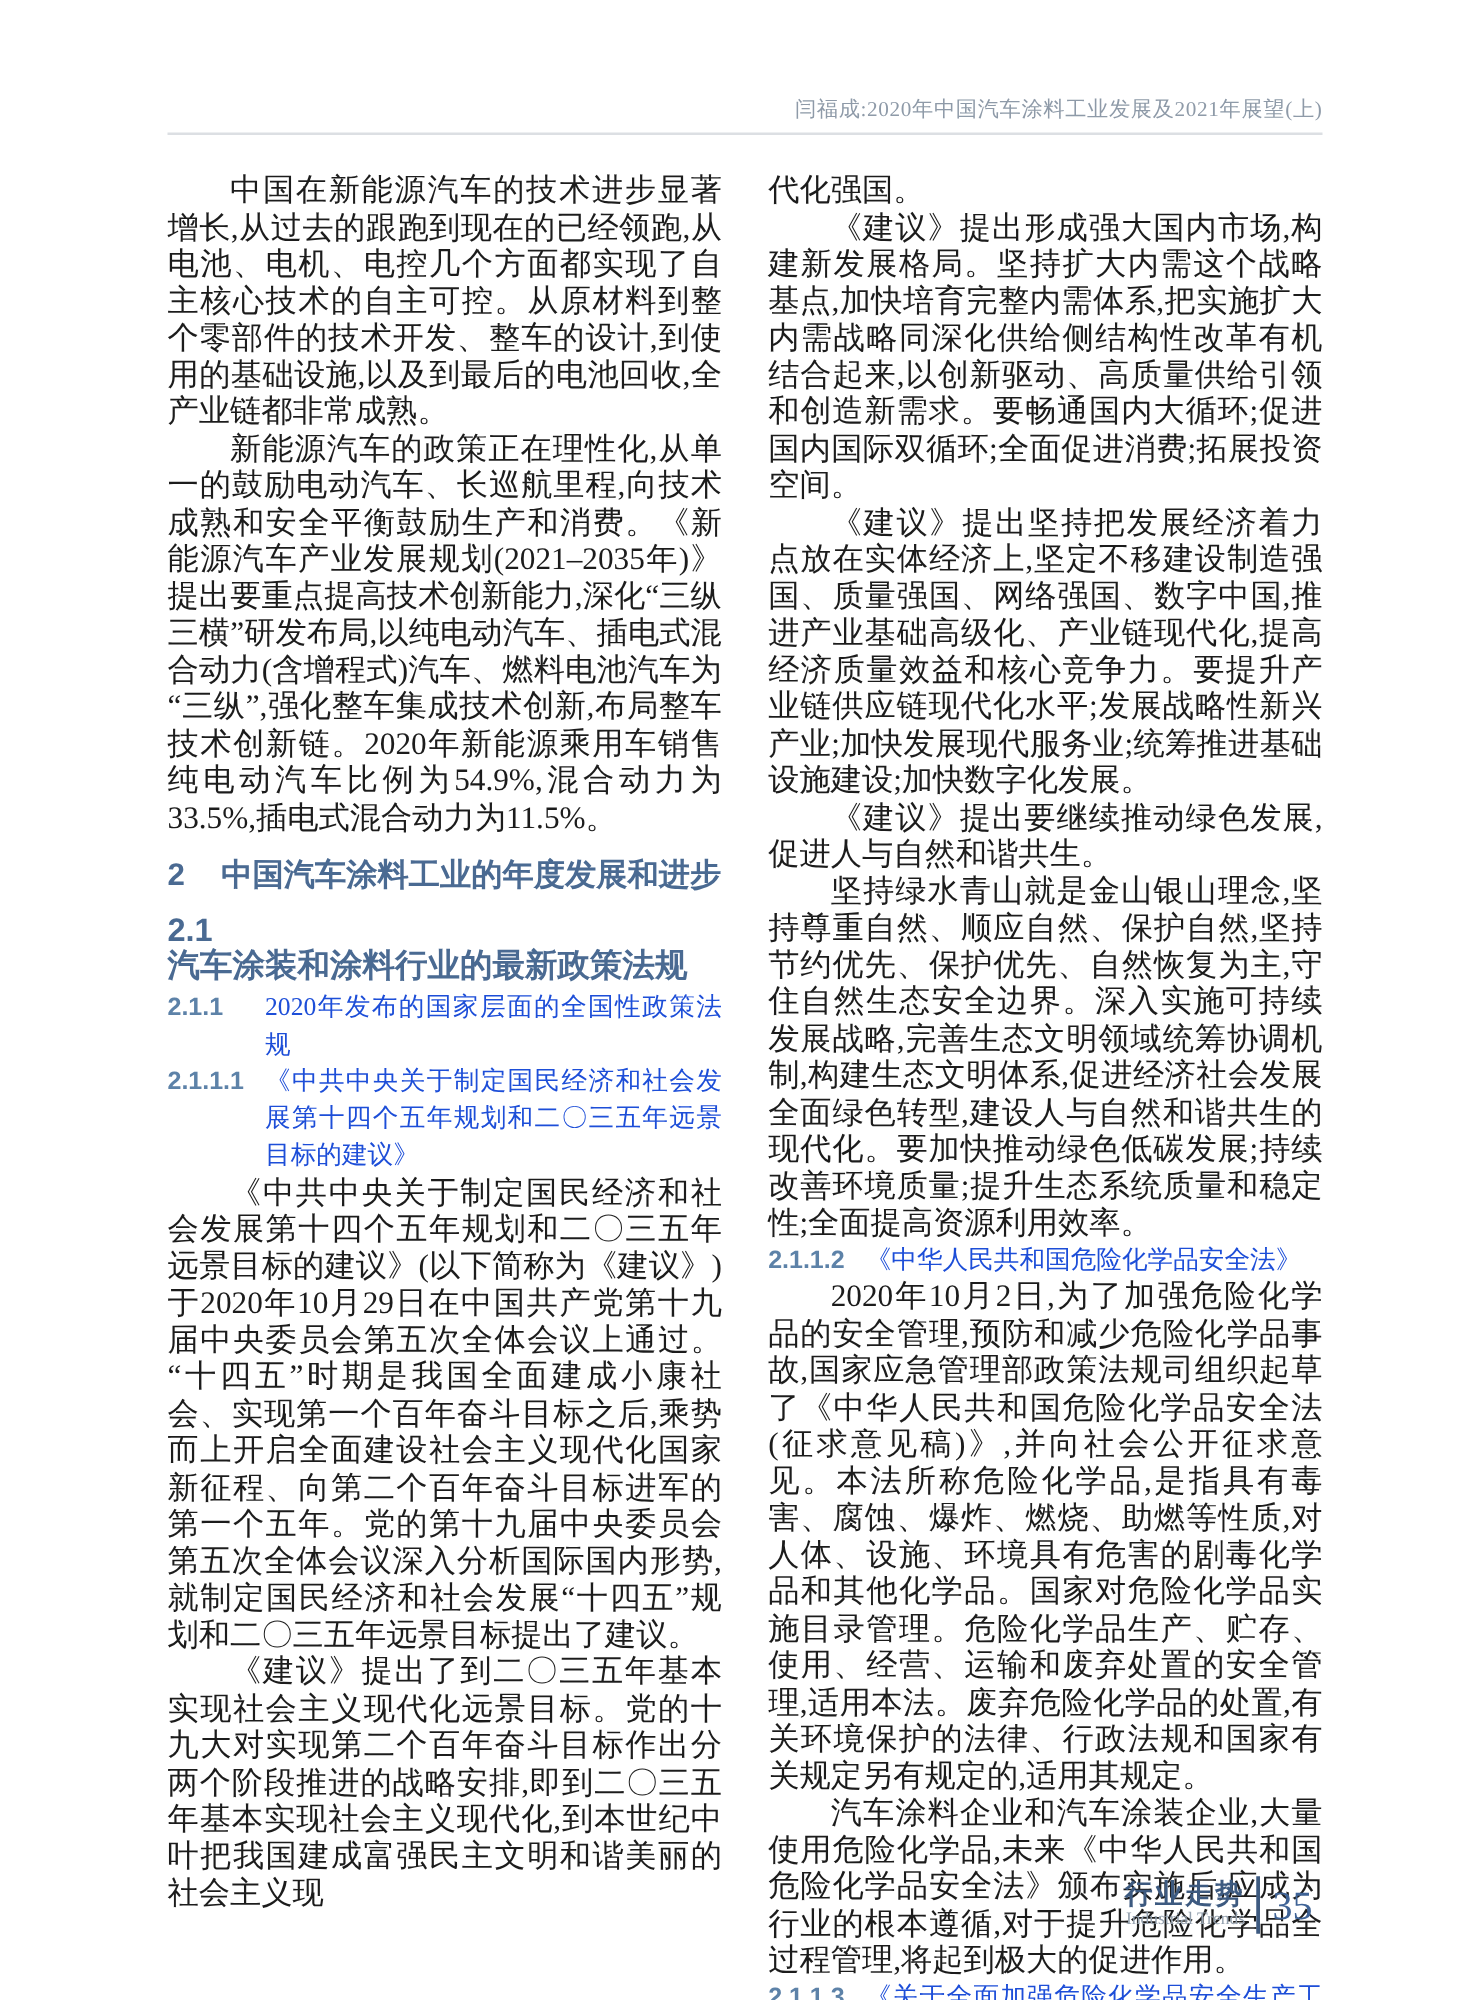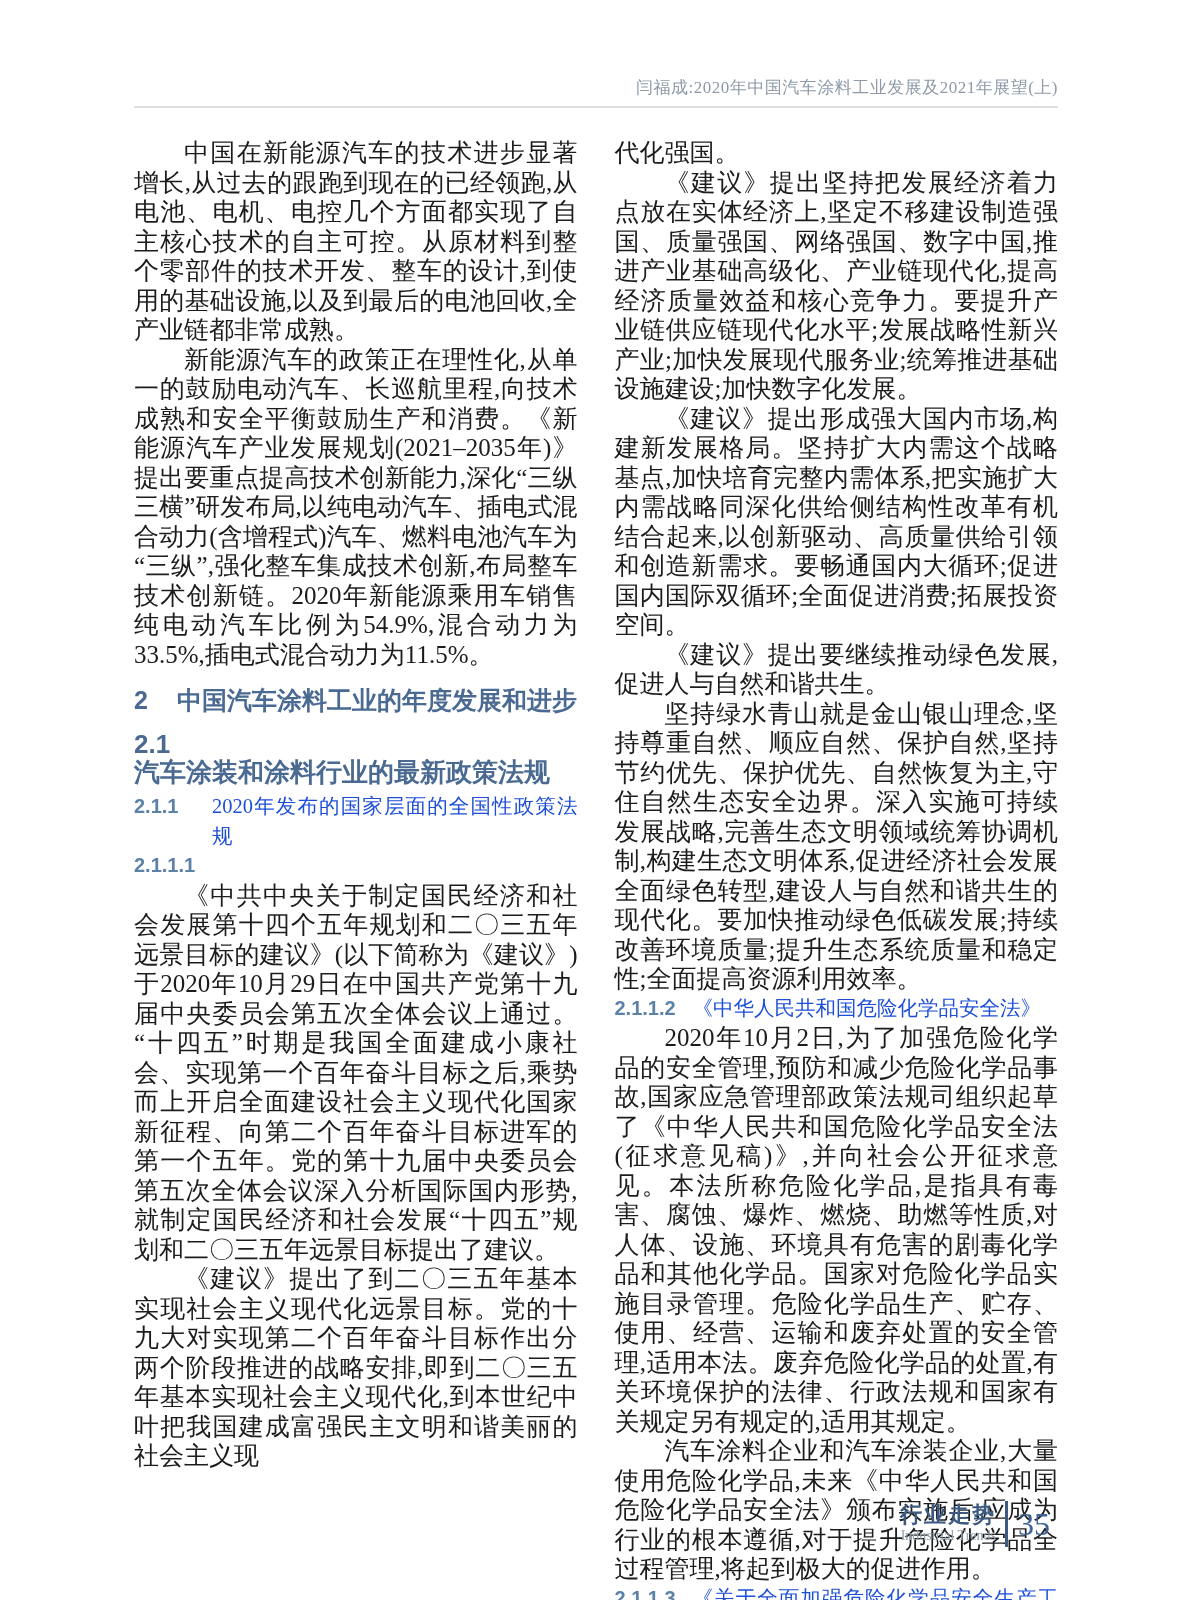--- a/index.html
+++ b/index.html
@@ -139,30 +139,31 @@
         <span class="txt">汽车涂装和涂料行业的最新政策法规</span>
       </div>
 
       <div class="h3">
         <span class="num">2.1.1</span>
         <span class="txt">2020年发布的国家层面的全国性政策法规</span>
       </div>
 
       <div class="h3">
         <span class="num">2.1.1.1</span>
+        <span class="txt">《中共中央关于制定国民经济和社会发展第十四个五年规划和二〇三五年远景目标的建议》</span>
       </div>
 
       <p class="para">《中共中央关于制定国民经济和社会发展第十四个五年规划和二〇三五年远景目标的建议》(以下简称为《建议》)于2020年10月29日在中国共产党第十九届中央委员会第五次全体会议上通过。“十四五”时期是我国全面建成小康社会、实现第一个百年奋斗目标之后,乘势而上开启全面建设社会主义现代化国家新征程、向第二个百年奋斗目标进军的第一个五年。党的第十九届中央委员会第五次全体会议深入分析国际国内形势,就制定国民经济和社会发展“十四五”规划和二〇三五年远景目标提出了建议。</p>
       <p class="para">《建议》提出了到二〇三五年基本实现社会主义现代化远景目标。党的十九大对实现第二个百年奋斗目标作出分两个阶段推进的战略安排,即到二〇三五年基本实现社会主义现代化,到本世纪中叶把我国建成富强民主文明和谐美丽的社会主义现</p>
     </div>
 
     <div class="col">
       <p class="para cont">代化强国。</p>
+      <p class="para">《建议》提出形成强大国内市场,构建新发展格局。坚持扩大内需这个战略基点,加快培育完整内需体系,把实施扩大内需战略同深化供给侧结构性改革有机结合起来,以创新驱动、高质量供给引领和创造新需求。要畅通国内大循环;促进国内国际双循环;全面促进消费;拓展投资空间。</p>
       <p class="para">《建议》提出坚持把发展经济着力点放在实体经济上,坚定不移建设制造强国、质量强国、网络强国、数字中国,推进产业基础高级化、产业链现代化,提高经济质量效益和核心竞争力。要提升产业链供应链现代化水平;发展战略性新兴产业;加快发展现代服务业;统筹推进基础设施建设;加快数字化发展。</p>
-      <p class="para">《建议》提出形成强大国内市场,构建新发展格局。坚持扩大内需这个战略基点,加快培育完整内需体系,把实施扩大内需战略同深化供给侧结构性改革有机结合起来,以创新驱动、高质量供给引领和创造新需求。要畅通国内大循环;促进国内国际双循环;全面促进消费;拓展投资空间。</p>
       <p class="para">《建议》提出要继续推动绿色发展,促进人与自然和谐共生。</p>
       <p class="para">坚持绿水青山就是金山银山理念,坚持尊重自然、顺应自然、保护自然,坚持节约优先、保护优先、自然恢复为主,守住自然生态安全边界。深入实施可持续发展战略,完善生态文明领域统筹协调机制,构建生态文明体系,促进经济社会发展全面绿色转型,建设人与自然和谐共生的现代化。要加快推动绿色低碳发展;持续改善环境质量;提升生态系统质量和稳定性;全面提高资源利用效率。</p>
 
       <div class="h3">
         <span class="num">2.1.1.2</span>
         <span class="txt">《中华人民共和国危险化学品安全法》</span>
       </div>
 
       <p class="para">2020年10月2日,为了加强危险化学品的安全管理,预防和减少危险化学品事故,国家应急管理部政策法规司组织起草了《中华人民共和国危险化学品安全法(征求意见稿)》,并向社会公开征求意见。本法所称危险化学品,是指具有毒害、腐蚀、爆炸、燃烧、助燃等性质,对人体、设施、环境具有危害的剧毒化学品和其他化学品。国家对危险化学品实施目录管理。危险化学品生产、贮存、使用、经营、运输和废弃处置的安全管理,适用本法。废弃危险化学品的处置,有关环境保护的法律、行政法规和国家有关规定另有规定的,适用其规定。</p>
       <p class="para">汽车涂料企业和汽车涂装企业,大量使用危险化学品,未来《中华人民共和国危险化学品安全法》颁布实施后,应成为行业的根本遵循,对于提升危险化学品全过程管理,将起到极大的促进作用。</p>

